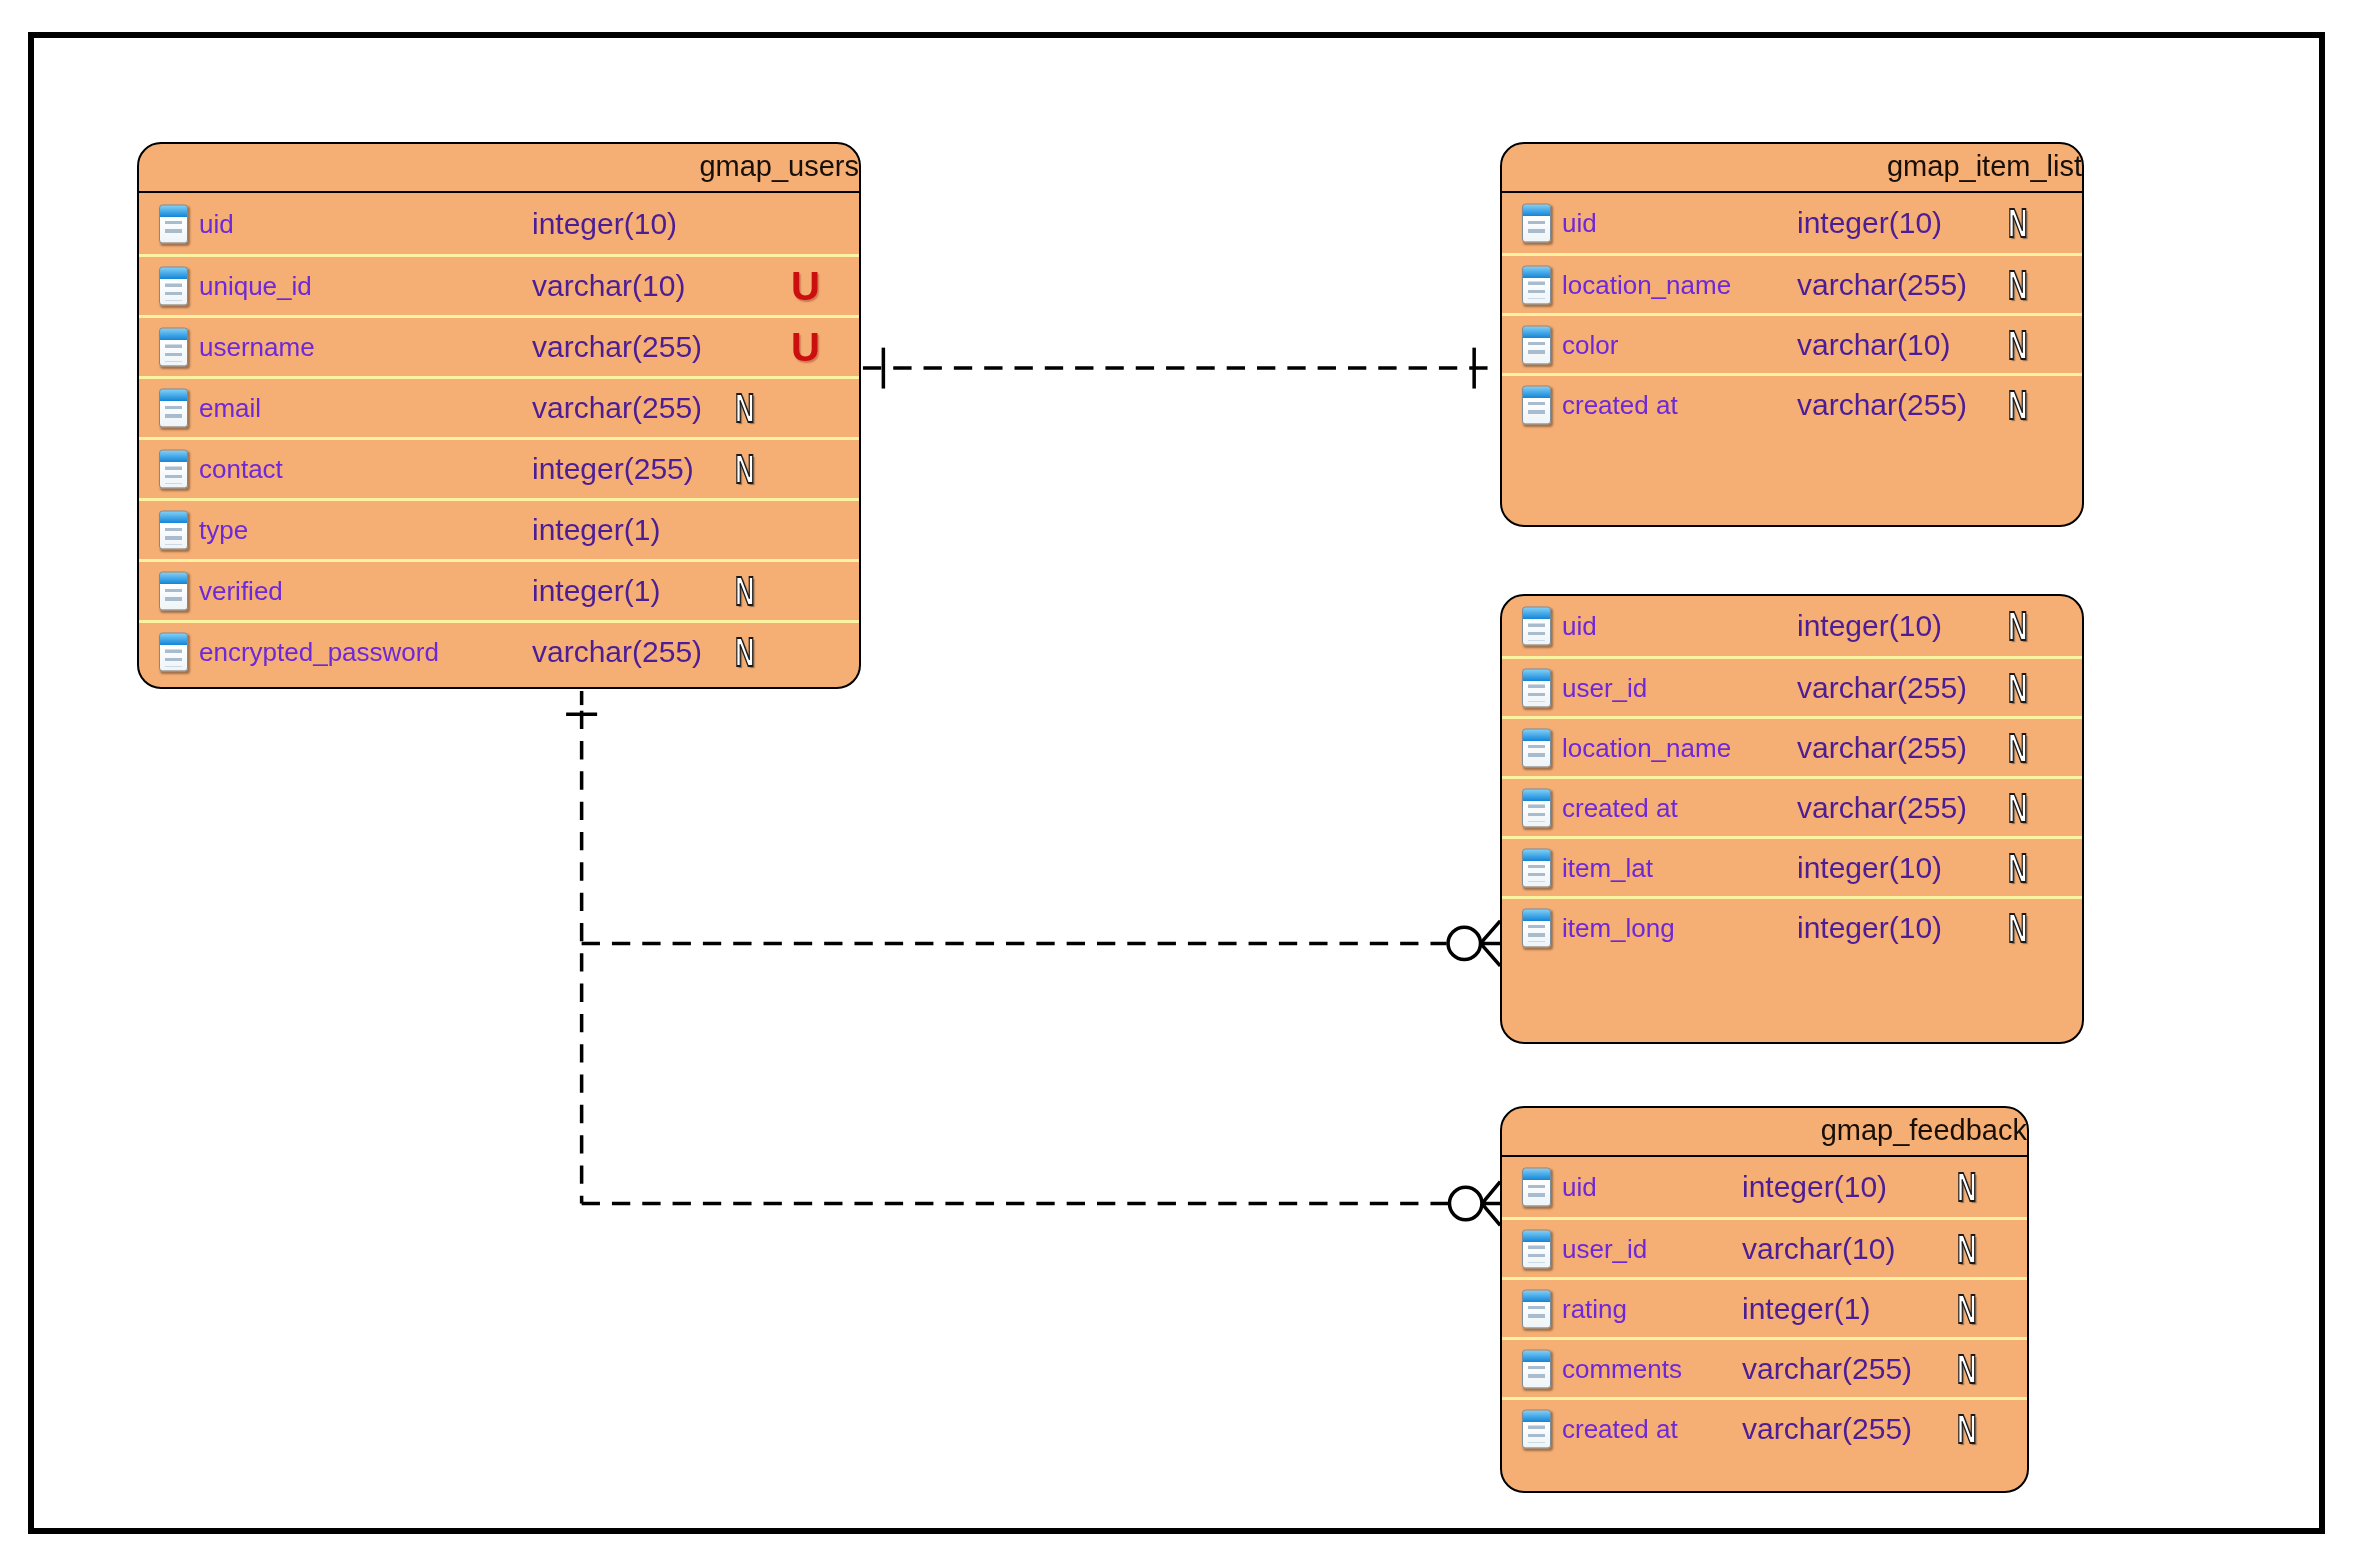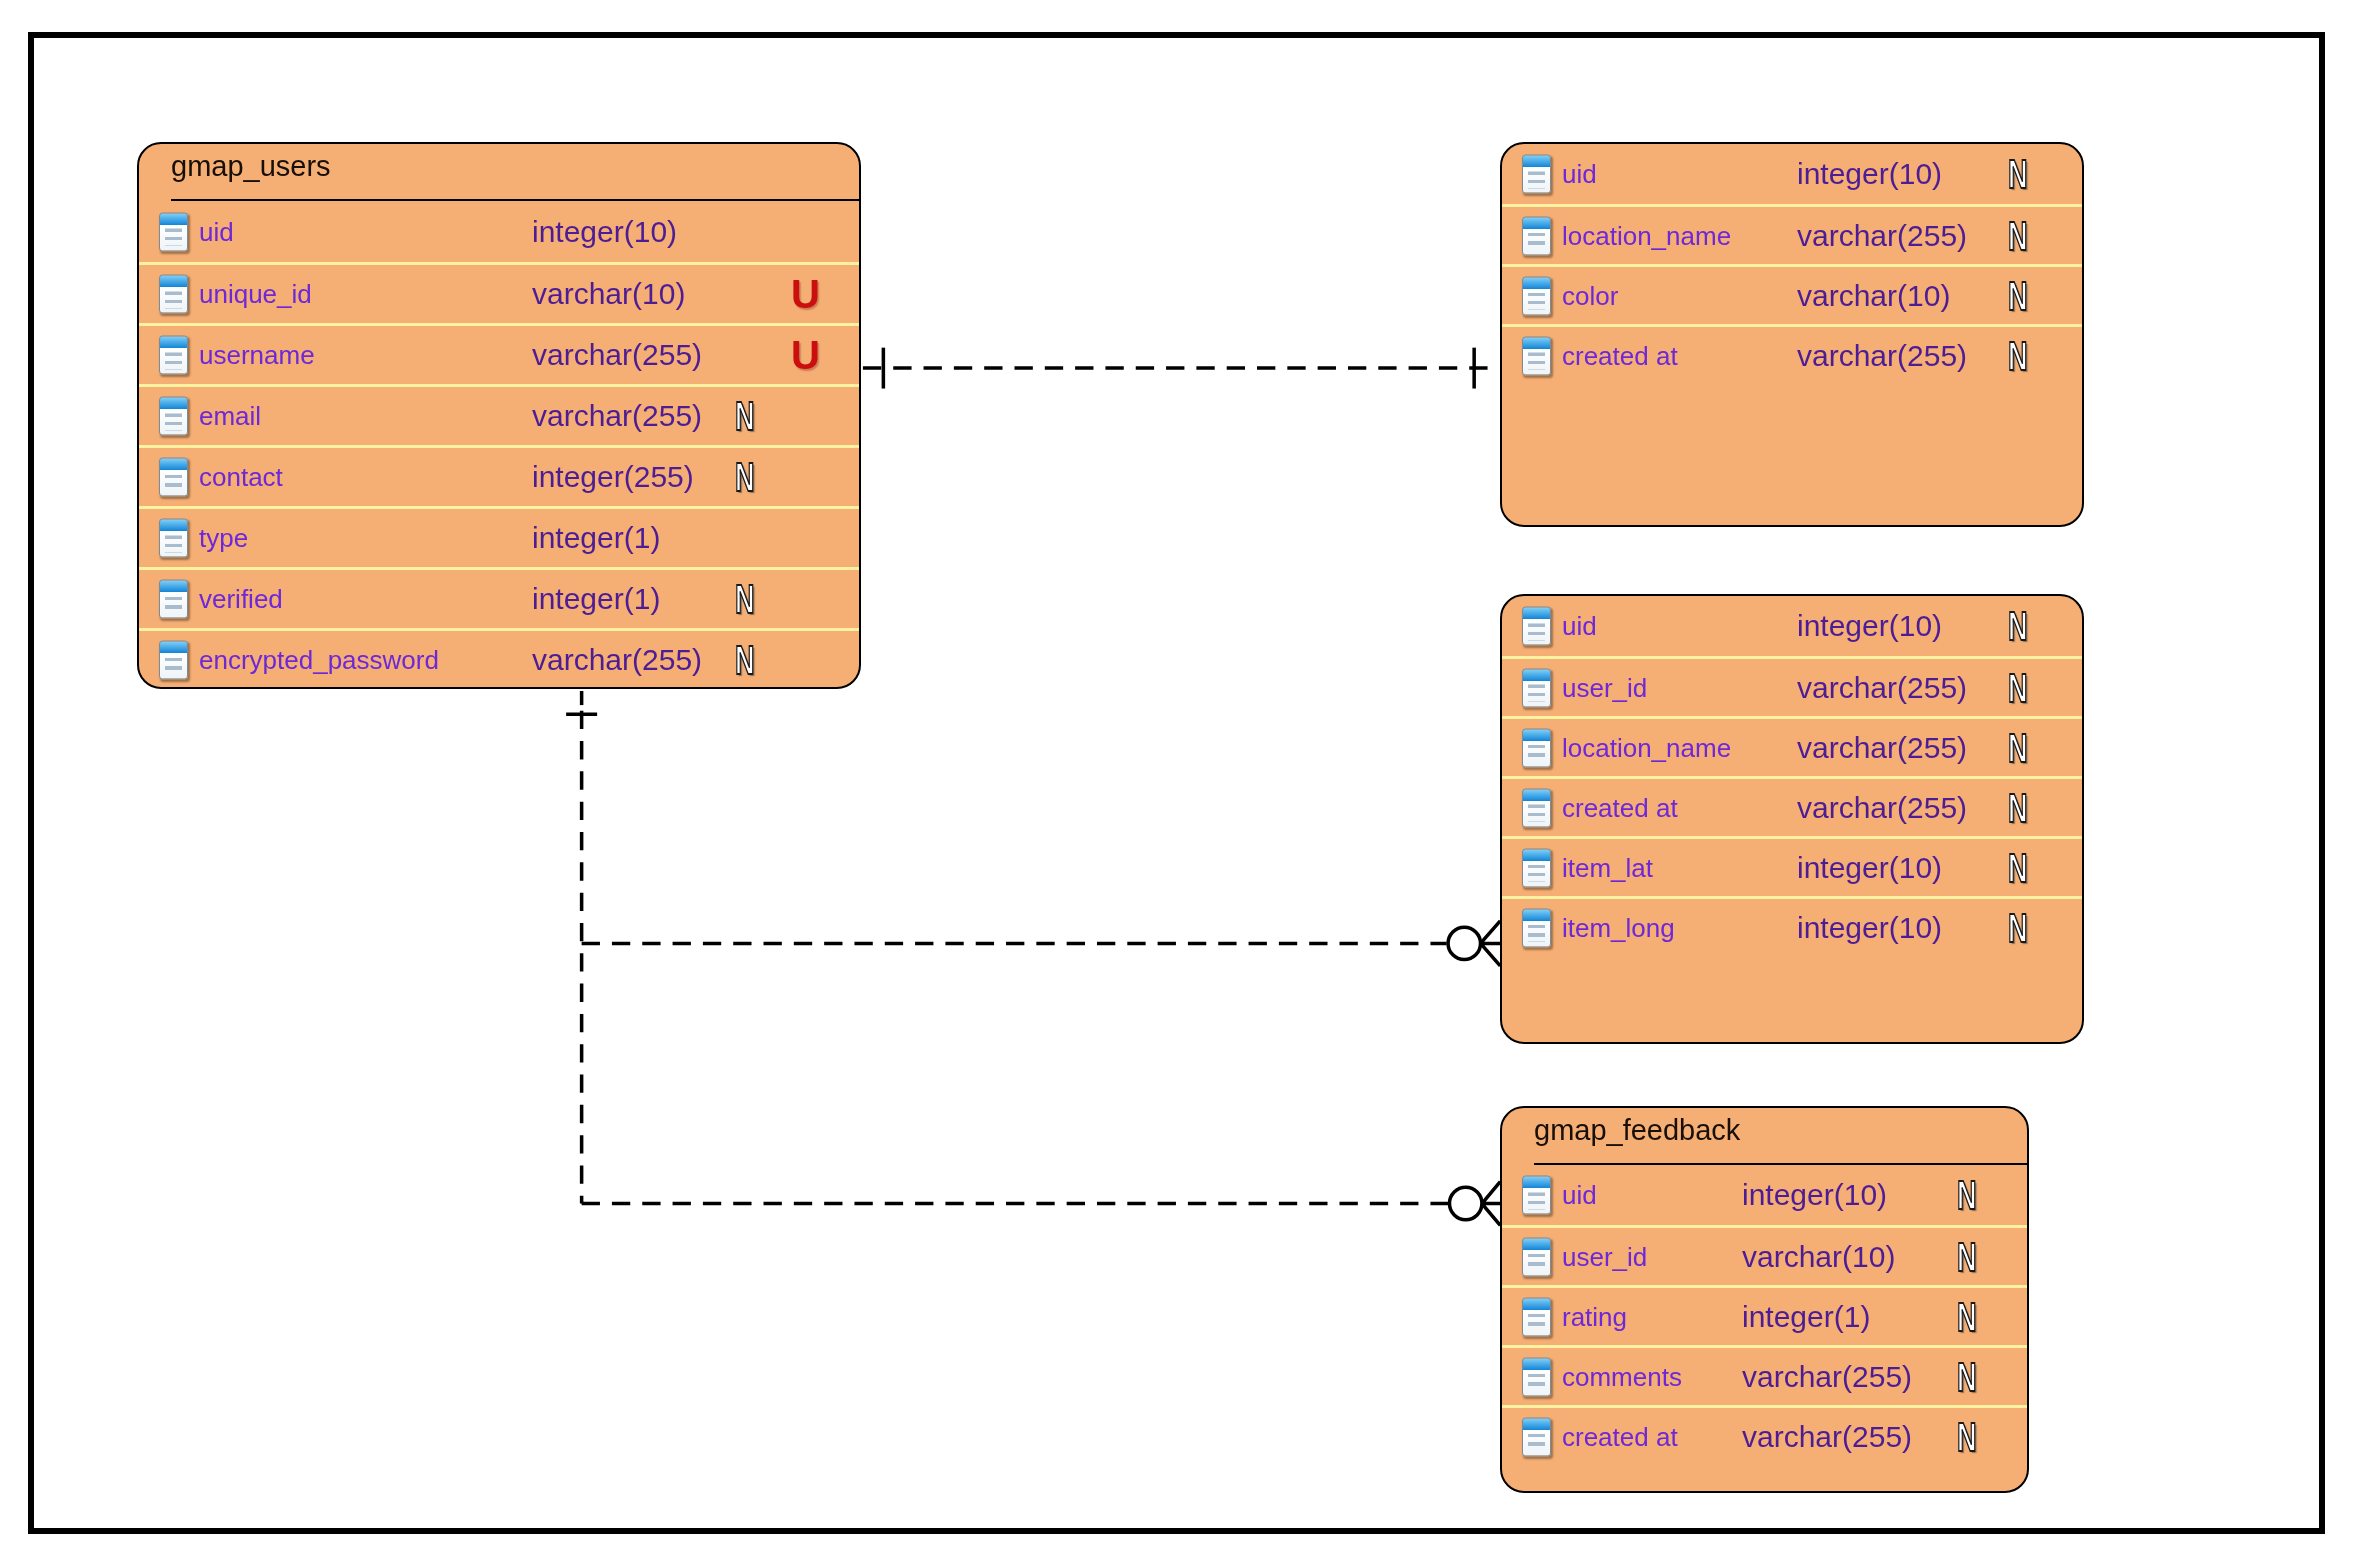--- a/index.html
+++ b/index.html
@@ -2,22 +2,22 @@
 <html style="font-size:11.3px"><head>
 <meta charset="utf-8">
 <style>
   html,body{margin:0;padding:0;background:#fff;}
   .canvas{position:relative;width:2354px;height:1566px;background:#ffffff;overflow:hidden;
           font-family:"Liberation Sans", sans-serif;}
   .frame{position:absolute;left:28px;top:32px;width:2297px;height:1502px;
          border:6.3px solid #000;box-sizing:border-box;background:#fff;}
   .tbl{position:absolute;box-sizing:border-box;background:#F5AE73;border:2.8px solid #000;
        border-radius:24px;overflow:hidden;}
-  .thead{box-sizing:border-box;height:57px;border-bottom:2.8px solid #000;text-align:left;
-         font-size:29px;line-height:45px;color:#181008;margin-left:32px;}
+  .thead{box-sizing:border-box;height:49px;border-bottom:2.8px solid #000;text-align:right;
+         font-size:29px;line-height:45px;color:#181008;}
   .row{position:relative;box-sizing:border-box;}
   .row + .row{border-top:3.5px solid #FBF2A2;padding-left:14px;}
   .t0 .row{height:61px;}
   .t1 .row,.t2 .row,.t3 .row{height:60px;}
   .cell{position:absolute;top:50%;transform:translateY(-50%);white-space:nowrap;}
   .fname{left:60px;font-size:26px;color:#6d28d9;}
   .ftype{font-size:30px;color:#4c1d95;}
   .t0 .ftype{left:393px}
   .t1 .ftype,.t2 .ftype{left:295px}
   .t3 .ftype{left:240px}
@@ -118,20 +118,21 @@
     <div class="row">
       <span class="ficon"></span>
       <span class="cell fname">encrypted_password</span>
       <span class="cell ftype">varchar(255)</span>
       <span class="cell flagN">N</span>
       <span class="cell flagU"></span>
     </div>
   </div>
 
   <div class="tbl t1" style="left:1500px;top:142px;width:584px;height:385px">
+    <div class="thead">gmap_item_list</div>
     <div class="row">
       <span class="ficon"></span>
       <span class="cell fname">uid</span>
       <span class="cell ftype">integer(10)</span>
       <span class="cell flagN">N</span>
     </div>
     <div class="row">
       <span class="ficon"></span>
       <span class="cell fname">location_name</span>
       <span class="cell ftype">varchar(255)</span>

